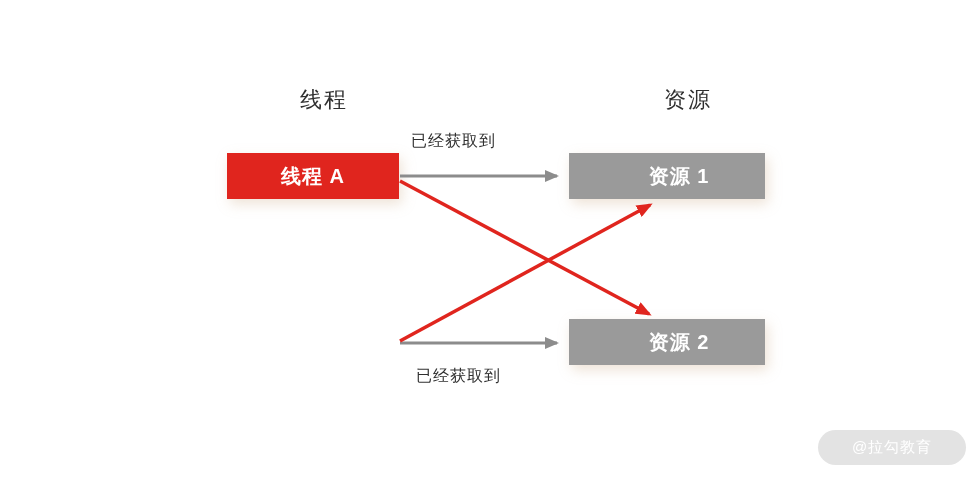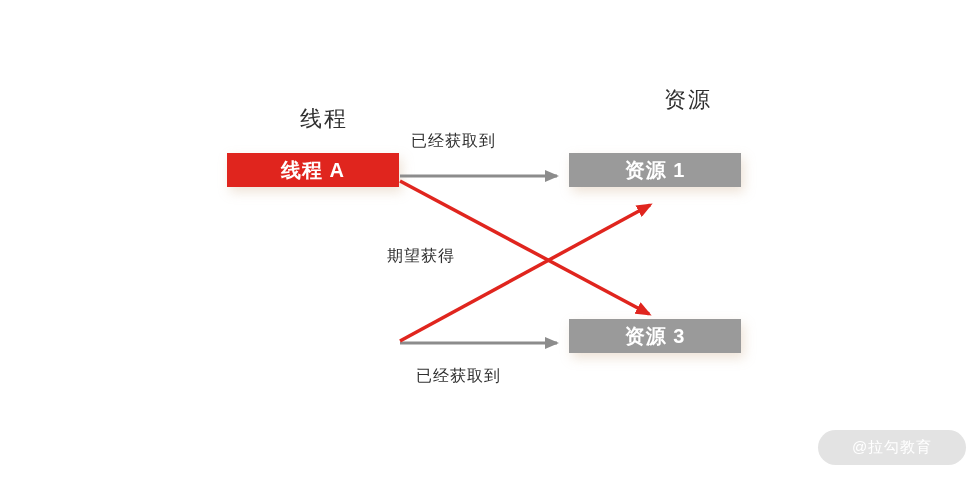--- a/index.html
+++ b/index.html
@@ -15,33 +15,33 @@
   }
   .col-title{
     position:absolute;
     width:140px;
     text-align:center;
     font-size:22px;
     letter-spacing:2px;
     font-weight:500;
     color:var(--label-text,#303030);
   }
-  .col-title.threads{left:254px;top:85px;margin-top:19px;}
+  .col-title.threads{left:254px;top:85px;}
   .col-title.resources{left:618px;top:85px;}
   .node{
     position:absolute;
-    width:172px;height:34px;
+    width:172px;height:46px;
     display:flex;align-items:center;justify-content:center;
     font-size:20px;font-weight:700;
     color:var(--box-text,#fff);
     letter-spacing:1px;
     box-shadow:3px 5px 12px rgba(205,175,140,0.35);
   }
   .node.thread{background:var(--thread-box,#e0251e);}
-  .node.resource{background:var(--resource-box,#9a9a9a);}
+  .node.resource{background:var(--resource-box,#9a9a9a);padding-left:24px;}
   .node.thread-a{left:227px;top:153px;}
   .node.resource-1{left:569px;top:153px;}
   .node.thread-b{left:227px;top:319px;}
   .node.resource-2{left:569px;top:319px;}
   .edge-label{
     position:absolute;
     width:140px;
     text-align:left;
     font-size:16px;
     color:var(--label-text,#303030);
@@ -98,26 +98,25 @@
   <div class="node thread thread-a">
     <span>线程 A</span>
   </div>
 
   <div class="node resource resource-1">
     <span>资源 1</span>
   </div>
 
 
   <div class="node resource resource-2">
-    <span>资源 3</span>
+    <span>资源 2</span>
   </div>
 
   <div class="edge-label acquired-top">已经获取到</div>
 
-  <div class="edge-label expect">期望获得</div>
 
   <div class="edge-label acquired-bottom">已经获取到</div>
 
   <div class="watermark">
     <span>@拉勾教育</span>
   </div>
 
 </div>
 
 </body></html>

